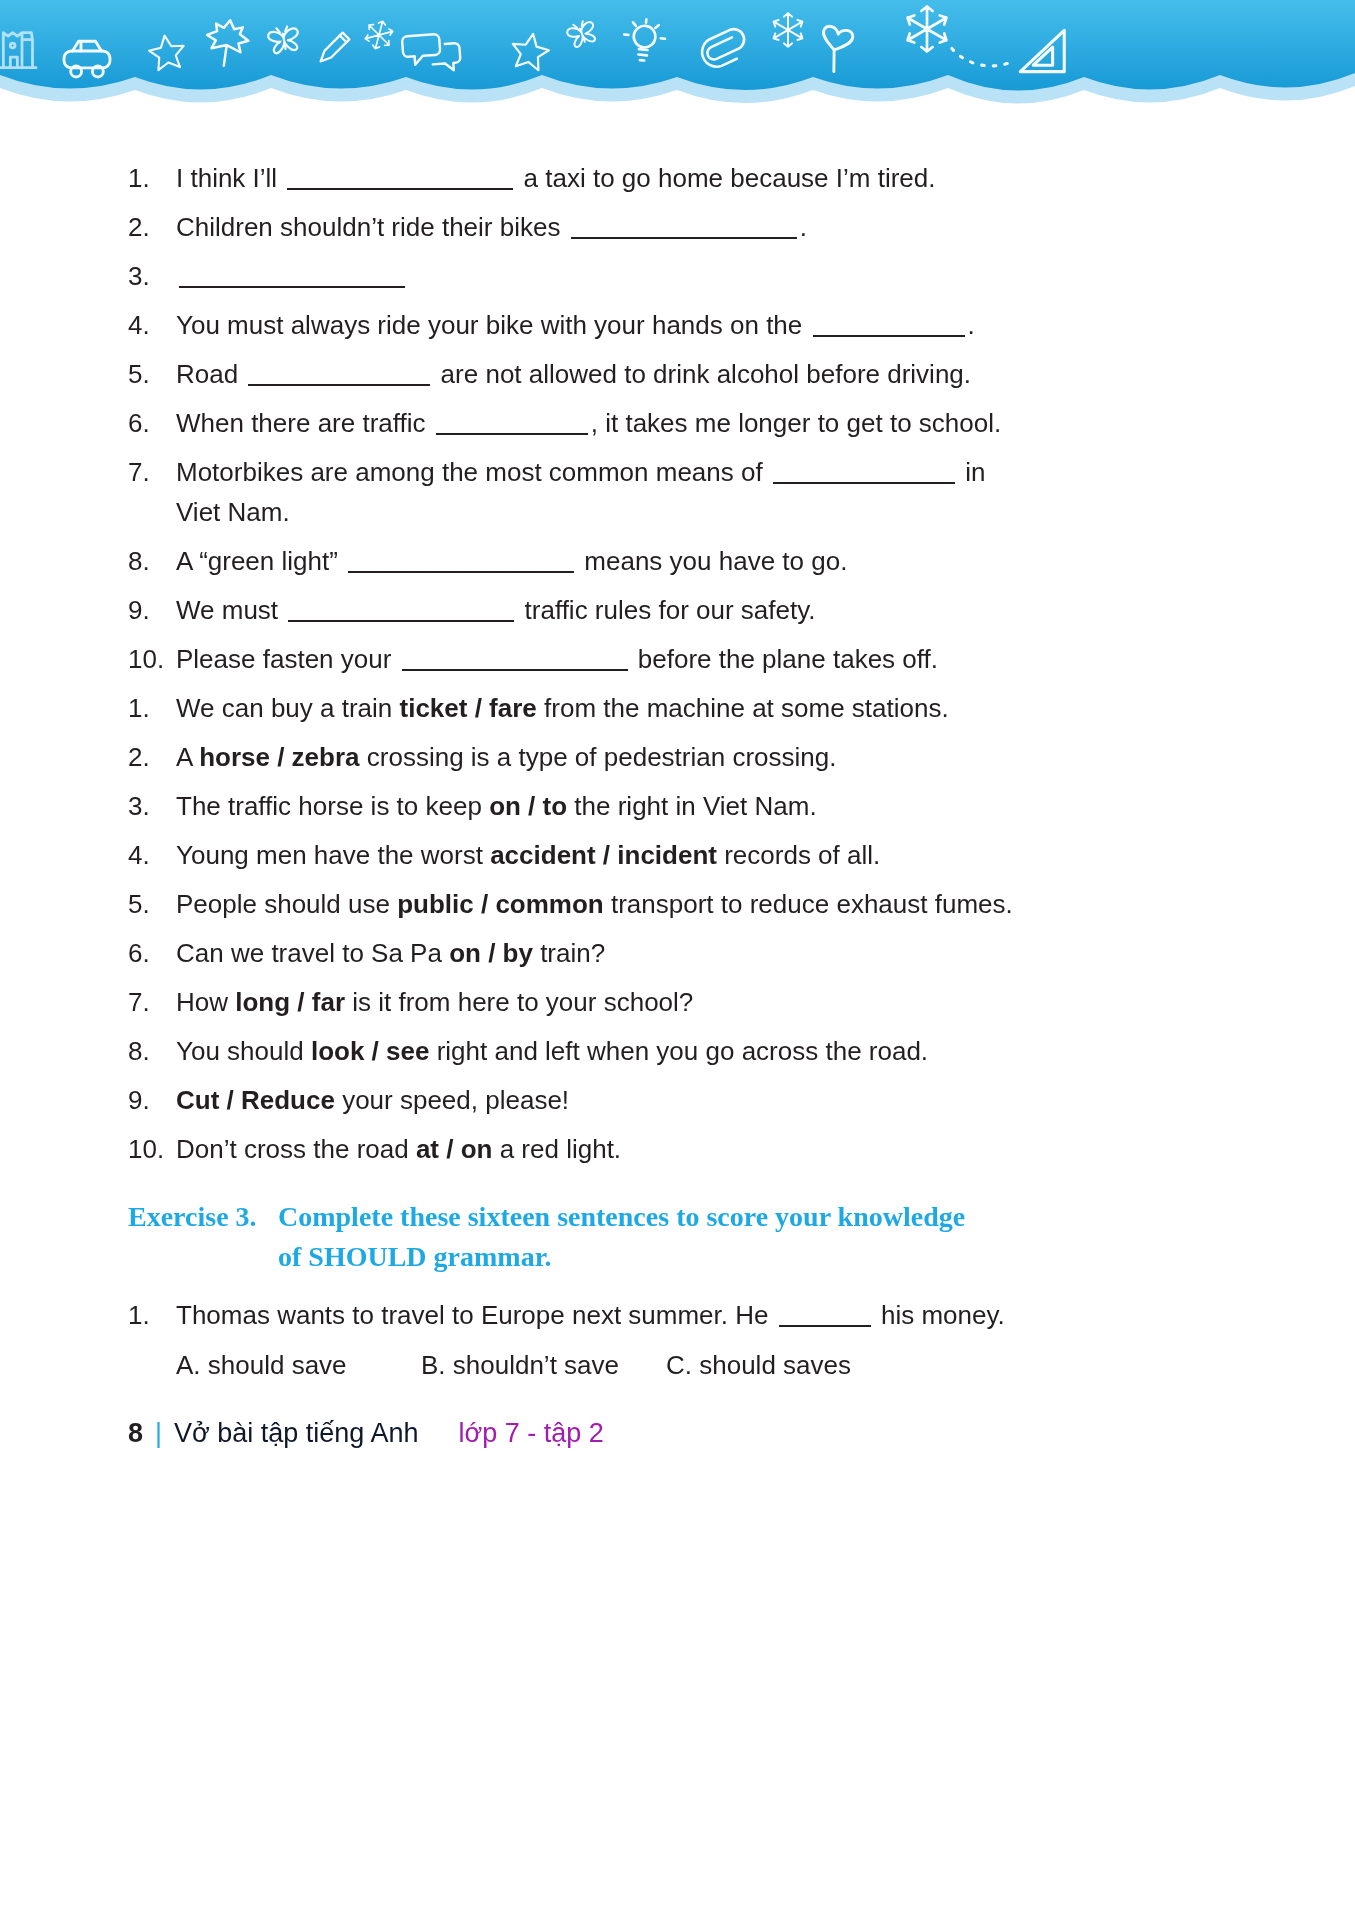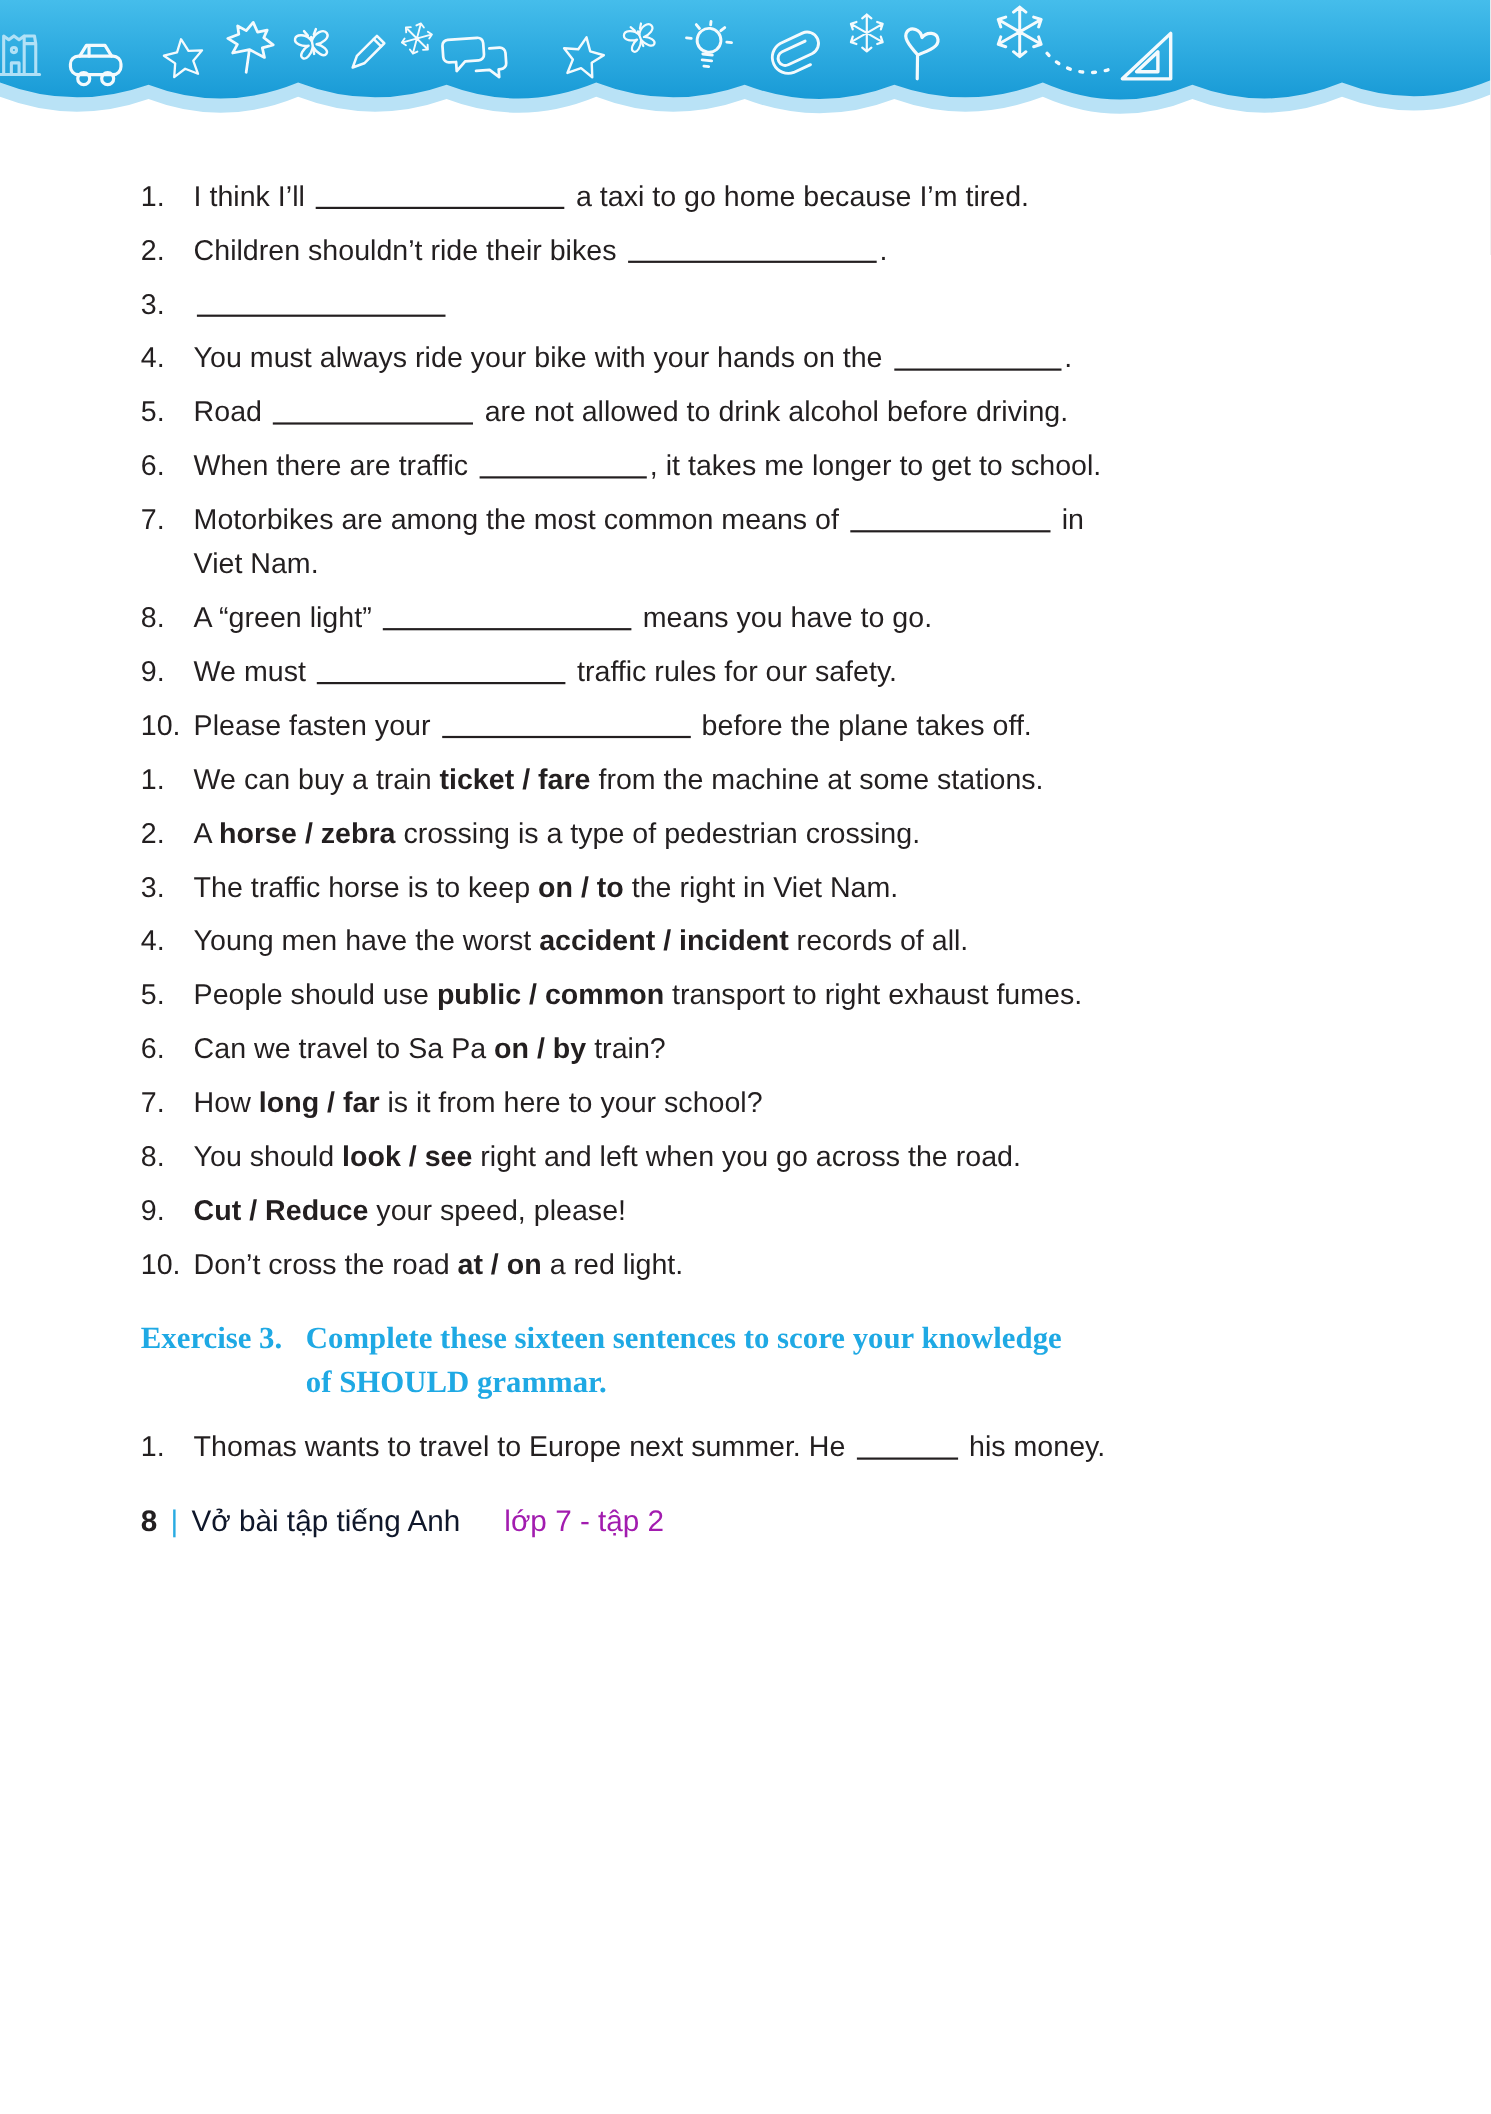--- a/index.html
+++ b/index.html
@@ -220,21 +220,21 @@
         <li class="ex-item">
           <span class="ex-num">3.</span>
           <span class="ex-text"><span>The traffic horse is to keep </span><span class="bold">on / to</span><span> the right in Viet Nam.</span></span>
         </li>
         <li class="ex-item">
           <span class="ex-num">4.</span>
           <span class="ex-text"><span>Young men have the worst </span><span class="bold">accident / incident</span><span> records of all.</span></span>
         </li>
         <li class="ex-item">
           <span class="ex-num">5.</span>
-          <span class="ex-text"><span>People should use </span><span class="bold">public / common</span><span> transport to right exhaust fumes.</span></span>
+          <span class="ex-text"><span>People should use </span><span class="bold">public / common</span><span> transport to reduce exhaust fumes.</span></span>
         </li>
         <li class="ex-item">
           <span class="ex-num">6.</span>
           <span class="ex-text"><span>Can we travel to Sa Pa </span><span class="bold">on / by</span><span> train?</span></span>
         </li>
         <li class="ex-item">
           <span class="ex-num">7.</span>
           <span class="ex-text"><span>How </span><span class="bold">long / far</span><span> is it from here to your school?</span></span>
         </li>
         <li class="ex-item">
@@ -251,21 +251,25 @@
         </li>
       </ol>
 
     <div class="ex-heading">
       <span class="label">Exercise 3.</span>
       <span class="htext" id="ex3-title">Complete these sixteen sentences to score your knowledge<br>of SHOULD grammar.</span>
     </div>
     <ol class="ex-list" id="ex3-list">
         <li class="ex-item">
           <span class="ex-num">1.</span>
-          <span class="ex-text"><span>Thomas wants to travel to Europe next summer. He </span><span class="blank blank-sm"></span><span> his money.</span></span>
+          <span class="ex-text"><span>Thomas wants to travel to Europe next summer. He </span><span class="blank blank-sm"></span><span> his money.</span><div class="opts">
+              <span class="opt">A. should save</span>
+              <span class="opt">B. shouldn’t save</span>
+              <span class="opt">C. should saves</span>
+            </div></span>
         </li>
       </ol>
 
     <div class="footer">
       <span class="pagenum">8</span>
       <span class="sep">|</span>
       <span class="book">Vở bài tập tiếng Anh</span>
       <span class="rest">lớp 7 - tập 2</span>
     </div>
 

